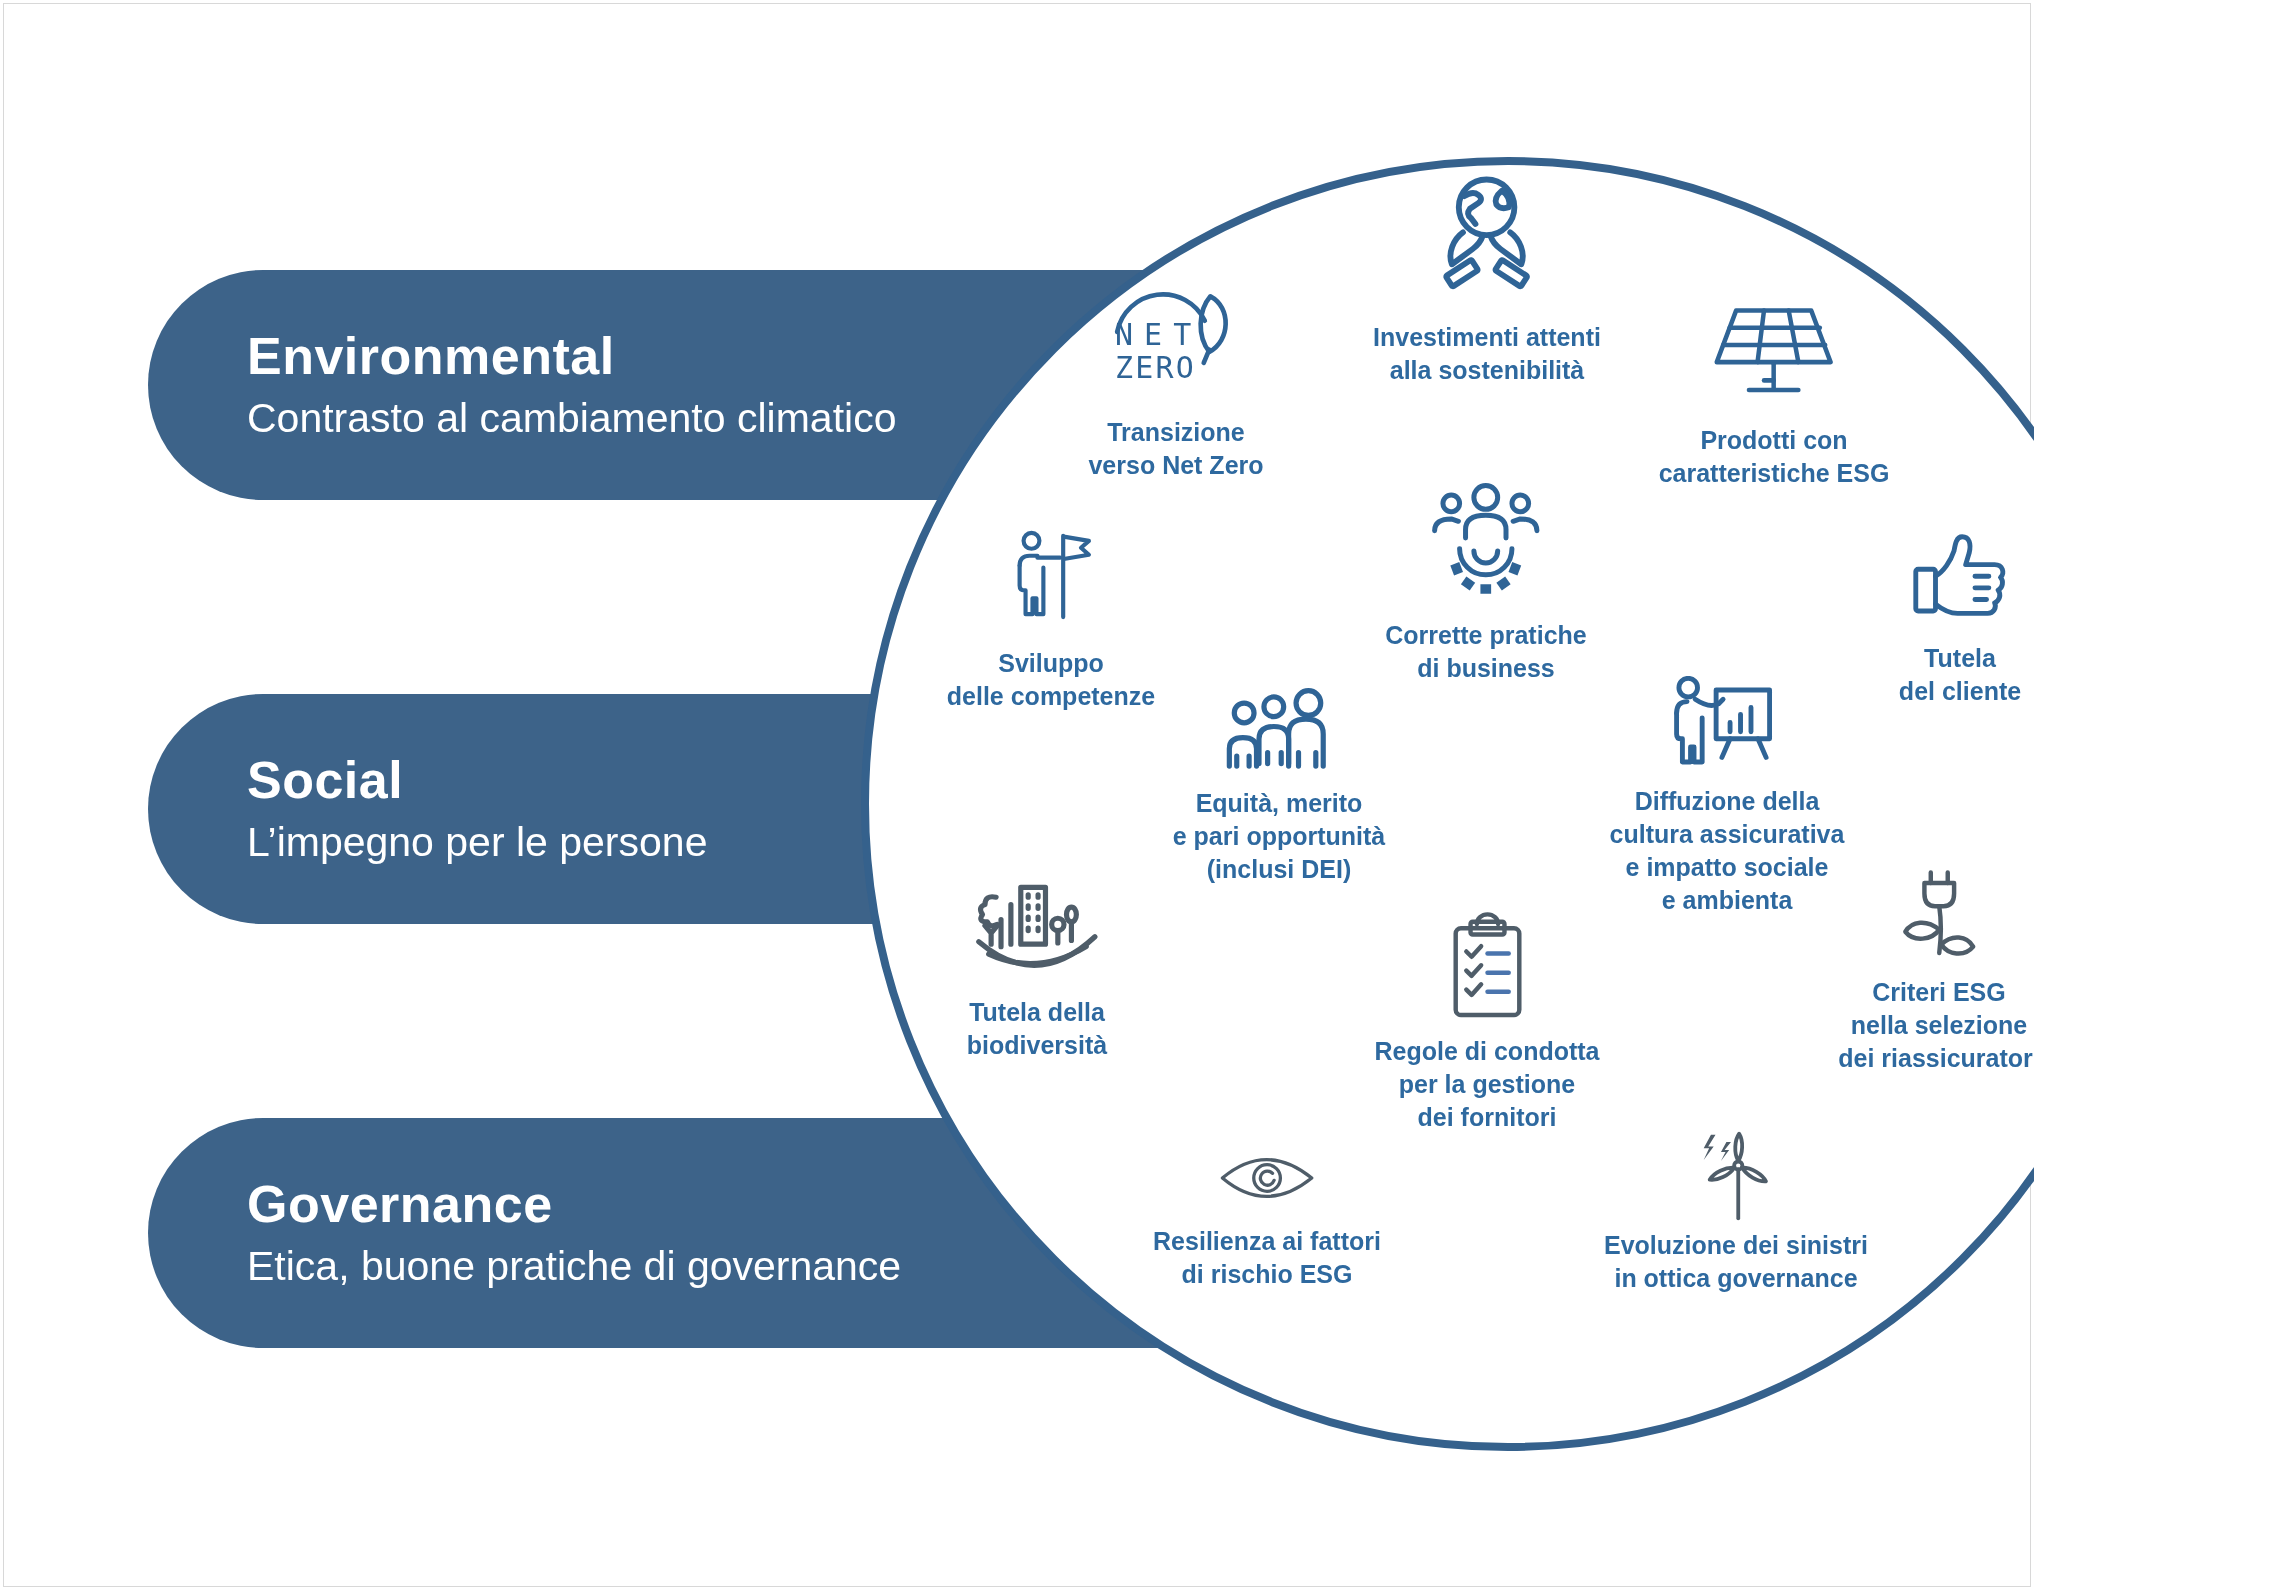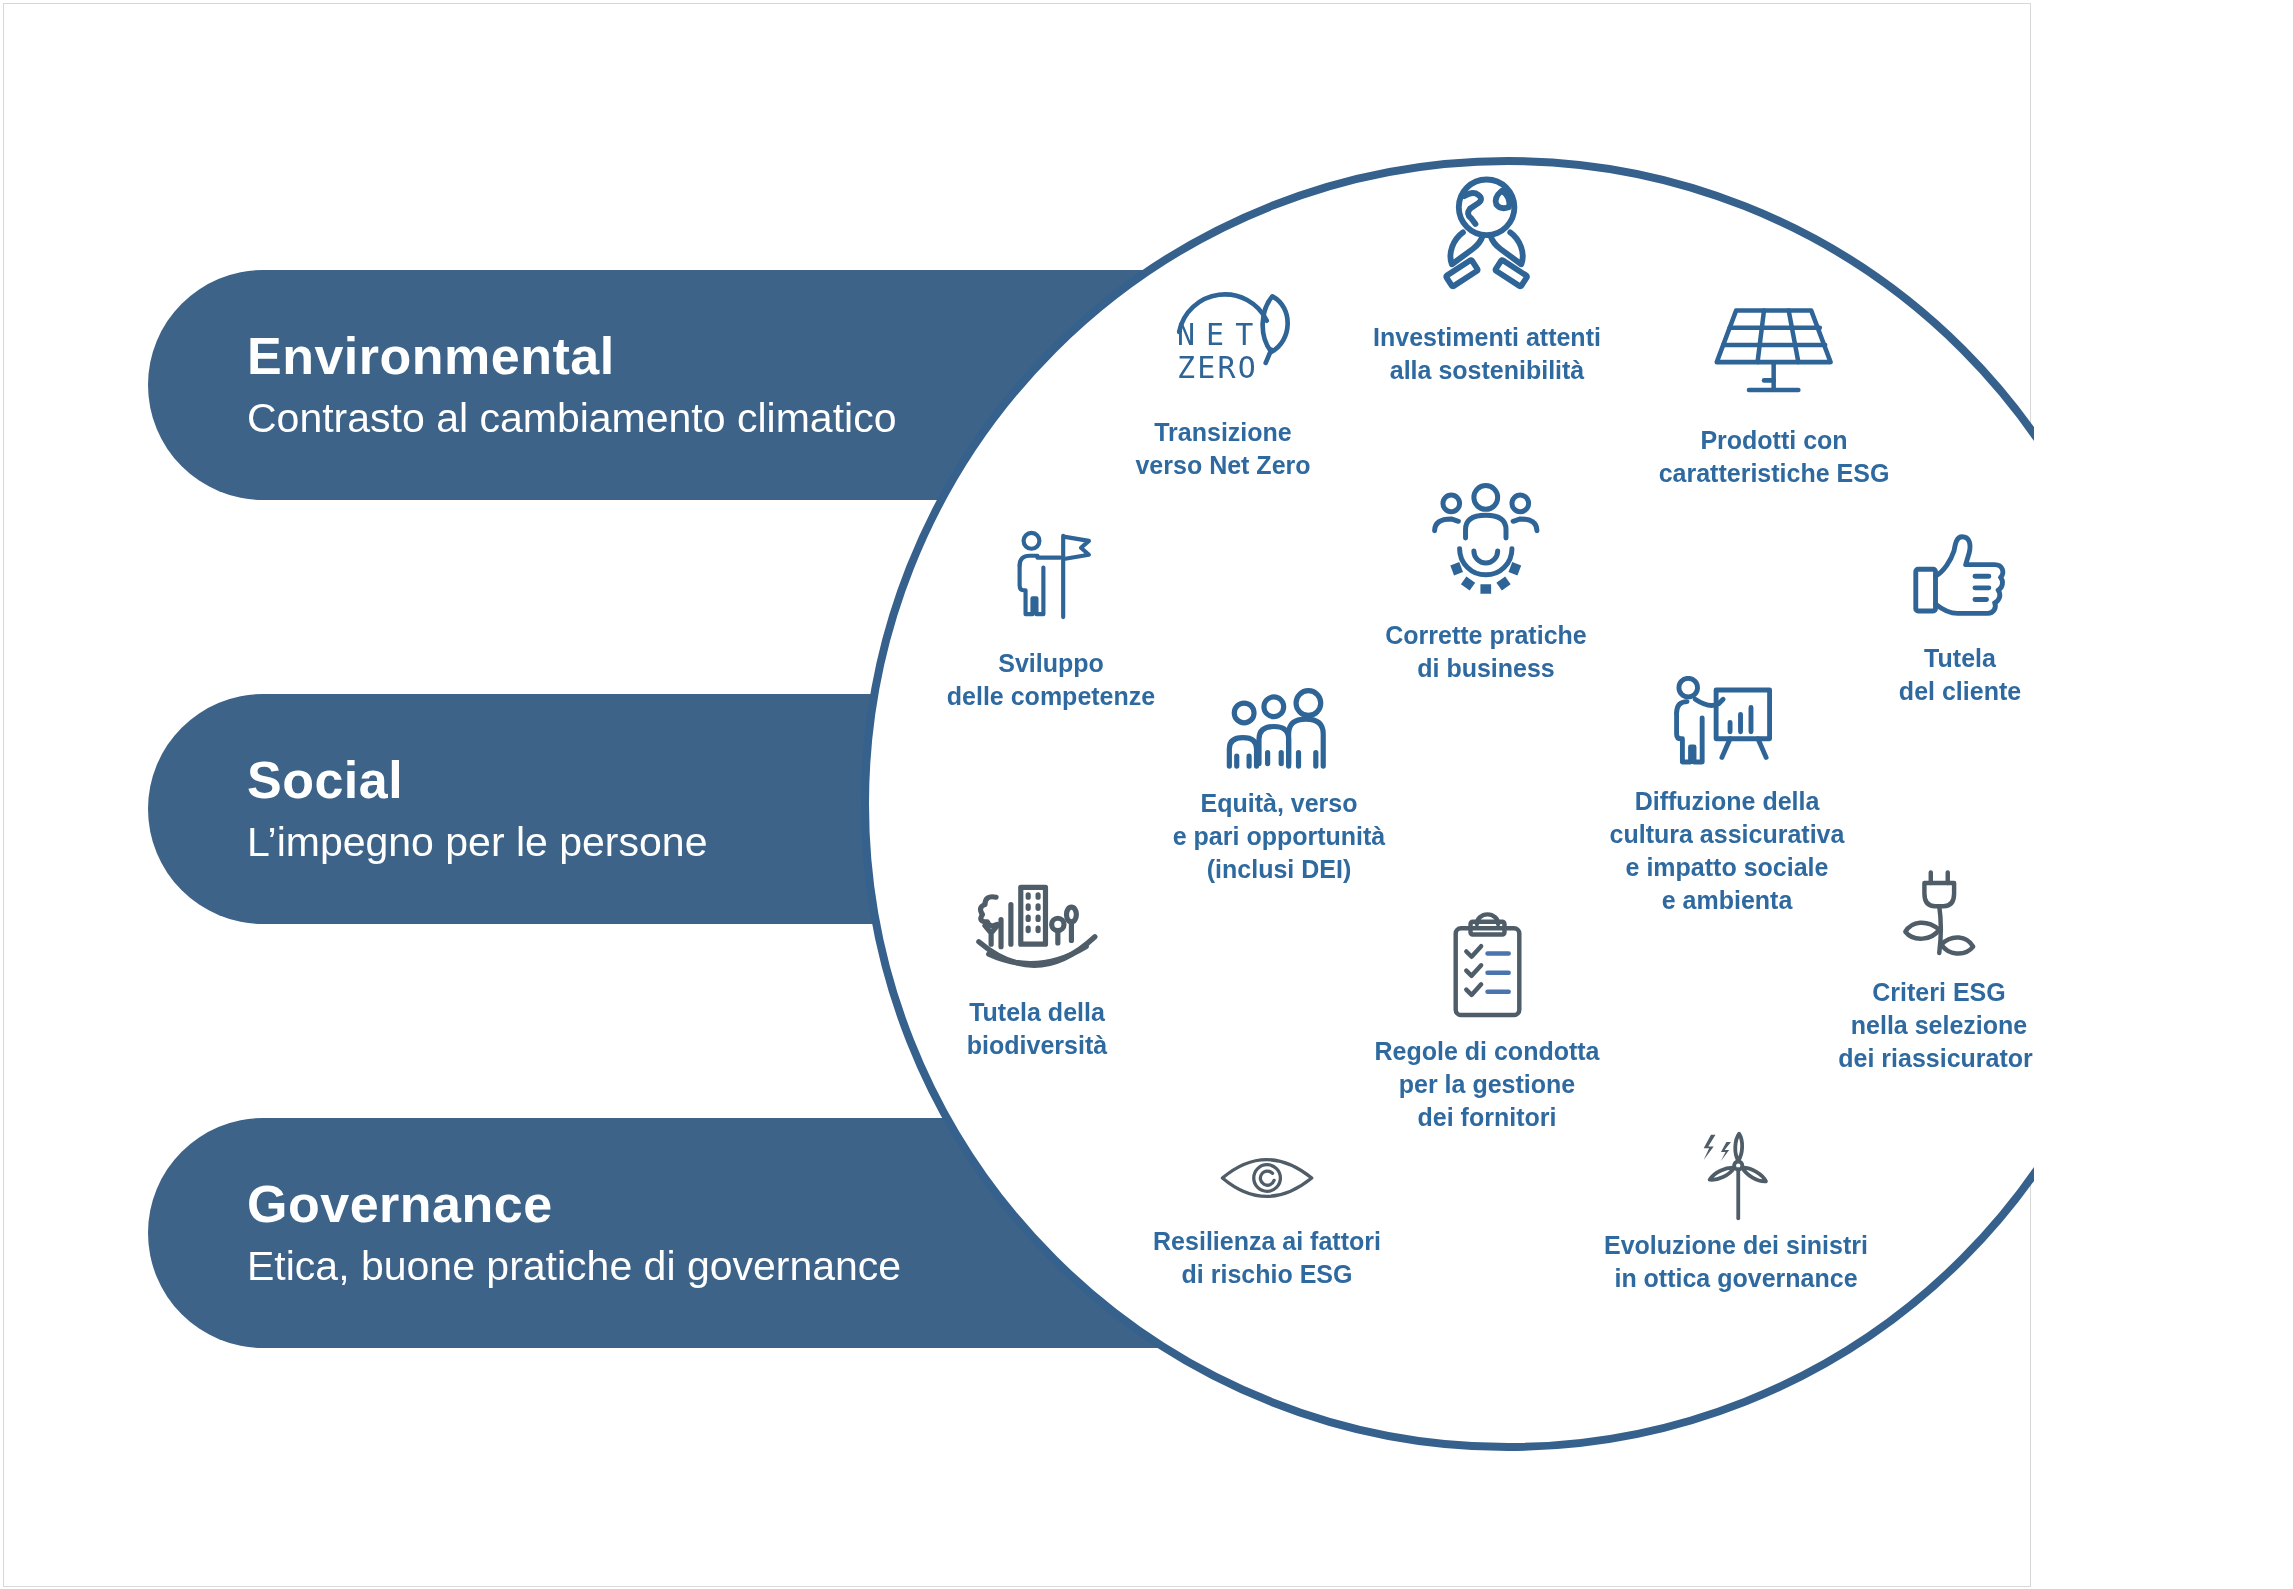--- a/index.html
+++ b/index.html
@@ -63,21 +63,21 @@
           <rect x="57" y="72" width="22" height="9" rx="1" transform="rotate(33 68 76)"></rect>
         </g>
       </svg>
     </div>
     <div class="label">
       <div>Investimenti attenti</div>
         <div>alla sostenibilità</div>
     </div>
   </div>
 
-  <div class="item" style="left:1223px;top:283px;gap:22px;align-items:flex-end;">
+  <div class="item" style="left:1176px;top:283px;gap:22px;">
     <div class="icon">
       <svg width="145" height="111" viewBox="0 0 130 100">
         <g class="ico-b">
           <path d="M12 44 A42 42 0 0 1 91 34"></path>
           <path d="M96 12 C115 22 114 52 95 62 C84 48 85 25 96 12 Z"></path>
           <path d="M95 60 L90 72"></path>
         </g>
         <text class="nz-text" x="10" y="56" letter-spacing="10">NET</text>
         <text class="nz-text" x="10" y="86" letter-spacing="2">ZERO</text>
       </svg>
@@ -179,21 +179,21 @@
           <circle cx="22" cy="21" r="8"></circle>
           <circle cx="46" cy="16" r="8"></circle>
           <circle cx="74" cy="13" r="10"></circle>
           <path d="M10 64 V50 q0 -9 11 -9 q11 0 11 9 V64 M16 64 v-8 M26 64 v-8"></path>
           <path d="M34 62 V42 q0 -10 12 -10 q12 0 12 10 V62 M41 62 v-9 M52 62 v-9"></path>
           <path d="M58 64 V38 q0 -12 14 -12 q14 0 14 12 V64 M66 64 v-11 M80 64 v-11"></path>
         </g>
       </svg>
     </div>
     <div class="label">
-      <div>Equità, verso</div>
+      <div>Equità, merito</div>
         <div>e pari opportunità</div>
         <div>(inclusi DEI)</div>
     </div>
   </div>
 
   <div class="item" style="left:1727px;top:676px;gap:16.4px;">
     <div class="icon">
       <svg width="128" height="93" viewBox="0 0 110 80">
         <g class="ico-b">
           <circle cx="22" cy="10" r="8"></circle>

